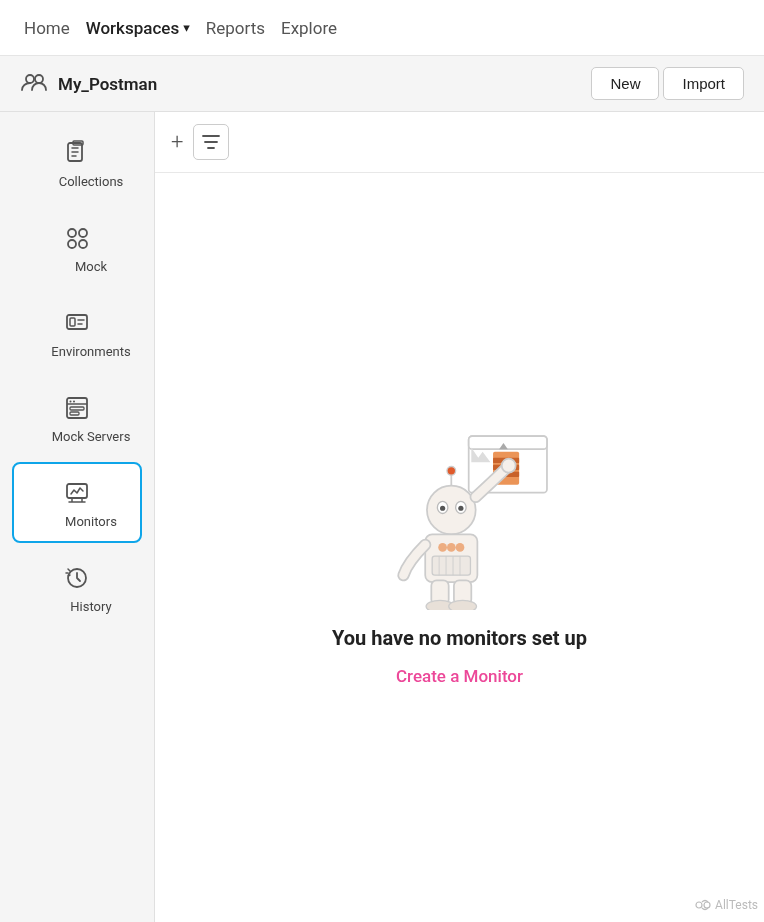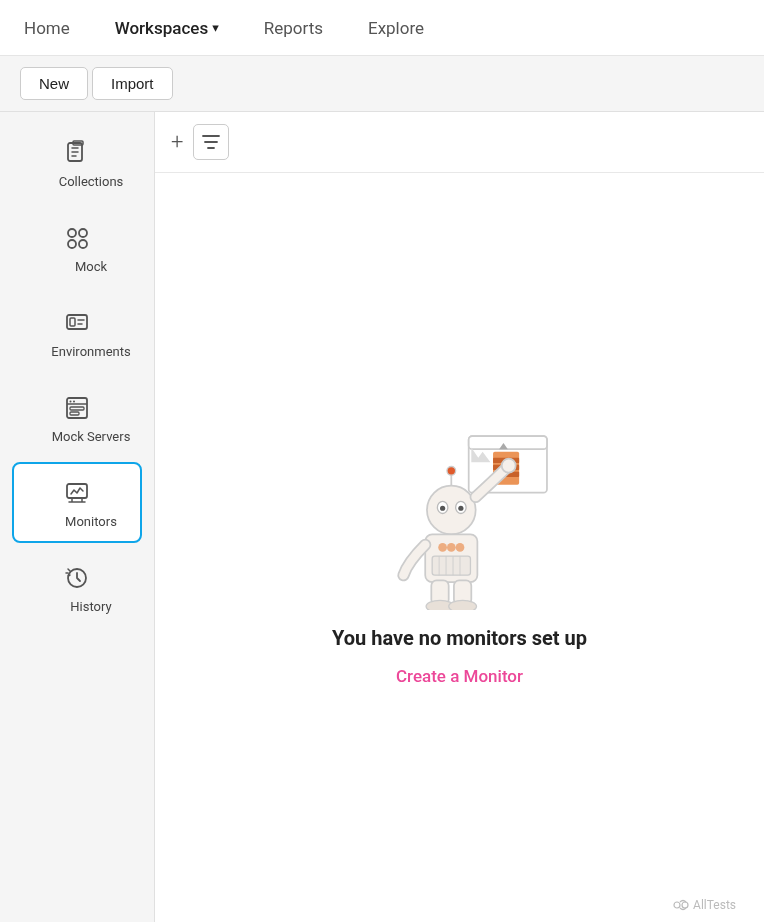--- a/index.html
+++ b/index.html
@@ -13,21 +13,21 @@
     }
 
     
     .top-nav {
       display: flex;
       align-items: center;
       height: 56px;
       background: #ffffff;
       border-bottom: 1px solid #e5e5e5;
       padding: 0 24px;
-      gap: 45px;
+      gap: 16px;
       text-align: center;
     }
     .top-nav-item {
       font-size: 17px;
       color: #555;
       cursor: pointer;
       font-weight: 400;
       display: flex;
       align-items: center;
       gap: 4px;
@@ -179,21 +179,21 @@
       color: #ec4899;
       font-weight: 500;
       cursor: pointer;
       text-decoration: none;
     }
 
     
     .footer-watermark {
       position: absolute;
       bottom: 10px;
-      right: 28px;
+      right: 6px;
       font-size: 12px;
       color: #bbb;
       display: flex;
       align-items: center;
       gap: 4px;
     }
   </style>
 </head>
 <body>
 
@@ -201,20 +201,31 @@
   <span class="top-nav-item">Home</span>
   <span class="top-nav-item" style="color:#222;font-weight:500;">
     <span>Workspaces</span>
     <span style="font-size:13px;">▾</span>
   </span>
   <span class="top-nav-item">Reports</span>
   <span class="top-nav-item">Explore</span>
 </nav>
 
 <div class="workspace-bar">
+  <div class="workspace-left">
+    <span>
+      <svg width="28" height="28" viewBox="0 0 28 28" fill="none">
+        <circle cx="10" cy="11" r="4" stroke="#555" stroke-width="1.8" fill="none"></circle>
+        <circle cx="19" cy="11" r="4" stroke="#555" stroke-width="1.8" fill="none"></circle>
+        <path d="M2 22c0-4 3.6-7 8-7" stroke="#555" stroke-width="1.8" stroke-linecap="round" fill="none"></path>
+        <path d="M12 22c0-4 3.1-7 7-7s7 3 7 7" stroke="#555" stroke-width="1.8" stroke-linecap="round" fill="none"></path>
+      </svg>
+    </span>
+    <span class="workspace-title">My_Postman</span>
+  </div>
   <div class="workspace-buttons">
     <button class="ws-btn">New</button>
     <button class="ws-btn">Import</button>
   </div>
 </div>
 
 <div class="main-layout">
 
   <aside class="sidebar">
 

